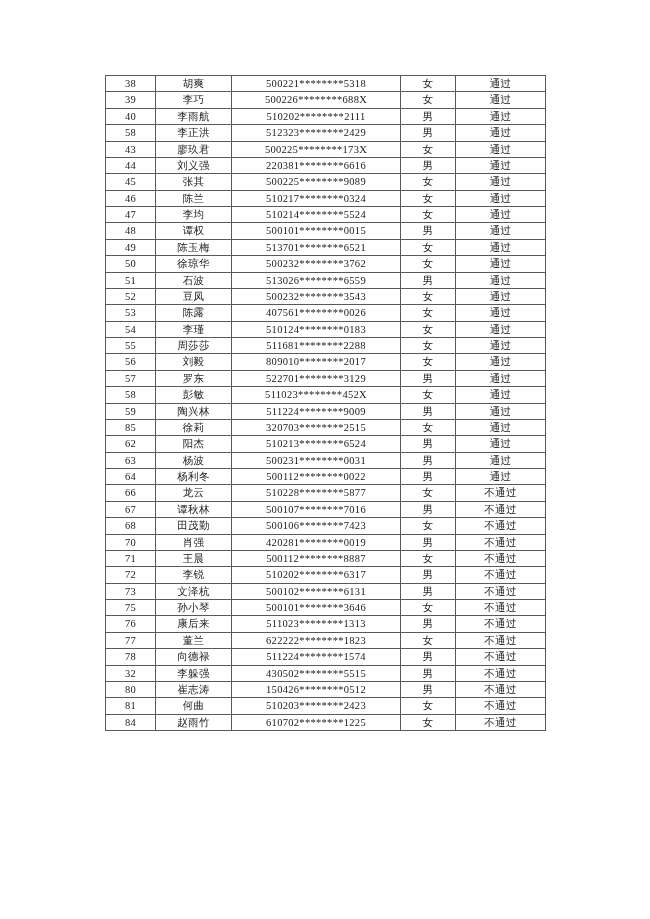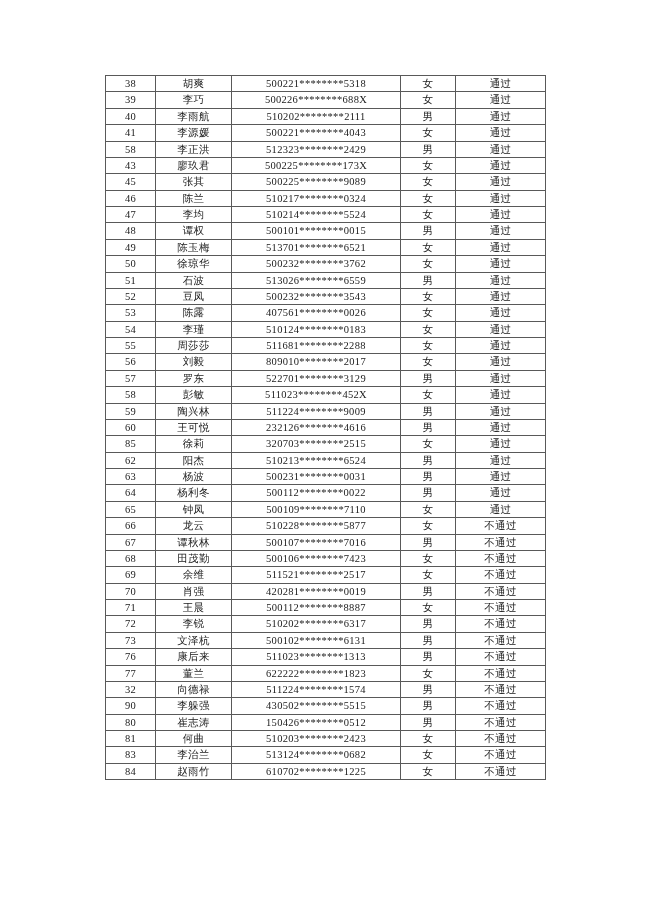--- a/index.html
+++ b/index.html
@@ -70,41 +70,41 @@
           <td>通过</td>
         </tr>
         <tr>
           <td>40</td>
           <td>李雨航</td>
           <td>510202********2111</td>
           <td>男</td>
           <td>通过</td>
         </tr>
         <tr>
-          <td>41</td>
-          <td>李源媛</td>
-          <td>500221********4043</td>
-          <td>女</td>
-          <td>通过</td>
-        </tr>
-        <tr>
           <td>58</td>
           <td>李正洪</td>
           <td>512323********2429</td>
           <td>男</td>
           <td>通过</td>
         </tr>
         <tr>
           <td>43</td>
           <td>廖玖君</td>
           <td>500225********173X</td>
           <td>女</td>
           <td>通过</td>
         </tr>
         <tr>
+          <td>44</td>
+          <td>刘义强</td>
+          <td>220381********6616</td>
+          <td>男</td>
+          <td>通过</td>
+        </tr>
+        <tr>
           <td>45</td>
           <td>张其</td>
           <td>500225********9089</td>
           <td>女</td>
           <td>通过</td>
         </tr>
         <tr>
           <td>46</td>
           <td>陈兰</td>
           <td>510217********0324</td>
@@ -196,27 +196,20 @@
           <td>通过</td>
         </tr>
         <tr>
           <td>59</td>
           <td>陶兴林</td>
           <td>511224********9009</td>
           <td>男</td>
           <td>通过</td>
         </tr>
         <tr>
-          <td>60</td>
-          <td>王可悦</td>
-          <td>232126********4616</td>
-          <td>男</td>
-          <td>通过</td>
-        </tr>
-        <tr>
           <td>85</td>
           <td>徐莉</td>
           <td>320703********2515</td>
           <td>女</td>
           <td>通过</td>
         </tr>
         <tr>
           <td>62</td>
           <td>阳杰</td>
           <td>510213********6524</td>
@@ -231,27 +224,20 @@
           <td>通过</td>
         </tr>
         <tr>
           <td>64</td>
           <td>杨利冬</td>
           <td>500112********0022</td>
           <td>男</td>
           <td>通过</td>
         </tr>
         <tr>
-          <td>65</td>
-          <td>钟凤</td>
-          <td>500109********7110</td>
-          <td>女</td>
-          <td>通过</td>
-        </tr>
-        <tr>
           <td>66</td>
           <td>龙云</td>
           <td>510228********5877</td>
           <td>女</td>
           <td>不通过</td>
         </tr>
         <tr>
           <td>67</td>
           <td>谭秋林</td>
           <td>500107********7016</td>
@@ -259,27 +245,20 @@
           <td>不通过</td>
         </tr>
         <tr>
           <td>68</td>
           <td>田茂勤</td>
           <td>500106********7423</td>
           <td>女</td>
           <td>不通过</td>
         </tr>
         <tr>
-          <td>69</td>
-          <td>余维</td>
-          <td>511521********2517</td>
-          <td>女</td>
-          <td>不通过</td>
-        </tr>
-        <tr>
           <td>70</td>
           <td>肖强</td>
           <td>420281********0019</td>
           <td>男</td>
           <td>不通过</td>
         </tr>
         <tr>
           <td>71</td>
           <td>王晨</td>
           <td>500112********8887</td>
@@ -294,65 +273,65 @@
           <td>不通过</td>
         </tr>
         <tr>
           <td>73</td>
           <td>文泽杭</td>
           <td>500102********6131</td>
           <td>男</td>
           <td>不通过</td>
         </tr>
         <tr>
+          <td>75</td>
+          <td>孙小琴</td>
+          <td>500101********3646</td>
+          <td>女</td>
+          <td>不通过</td>
+        </tr>
+        <tr>
           <td>76</td>
           <td>康后来</td>
           <td>511023********1313</td>
           <td>男</td>
           <td>不通过</td>
         </tr>
         <tr>
           <td>77</td>
           <td>董兰</td>
           <td>622222********1823</td>
           <td>女</td>
           <td>不通过</td>
         </tr>
         <tr>
-          <td>32</td>
+          <td>78</td>
           <td>向德禄</td>
           <td>511224********1574</td>
           <td>男</td>
           <td>不通过</td>
         </tr>
         <tr>
-          <td>90</td>
+          <td>32</td>
           <td>李躲强</td>
           <td>430502********5515</td>
           <td>男</td>
           <td>不通过</td>
         </tr>
         <tr>
           <td>80</td>
           <td>崔志涛</td>
           <td>150426********0512</td>
           <td>男</td>
           <td>不通过</td>
         </tr>
         <tr>
           <td>81</td>
           <td>何曲</td>
           <td>510203********2423</td>
-          <td>女</td>
-          <td>不通过</td>
-        </tr>
-        <tr>
-          <td>83</td>
-          <td>李治兰</td>
-          <td>513124********0682</td>
           <td>女</td>
           <td>不通过</td>
         </tr>
         <tr>
           <td>84</td>
           <td>赵雨竹</td>
           <td>610702********1225</td>
           <td>女</td>
           <td>不通过</td>
         </tr>

